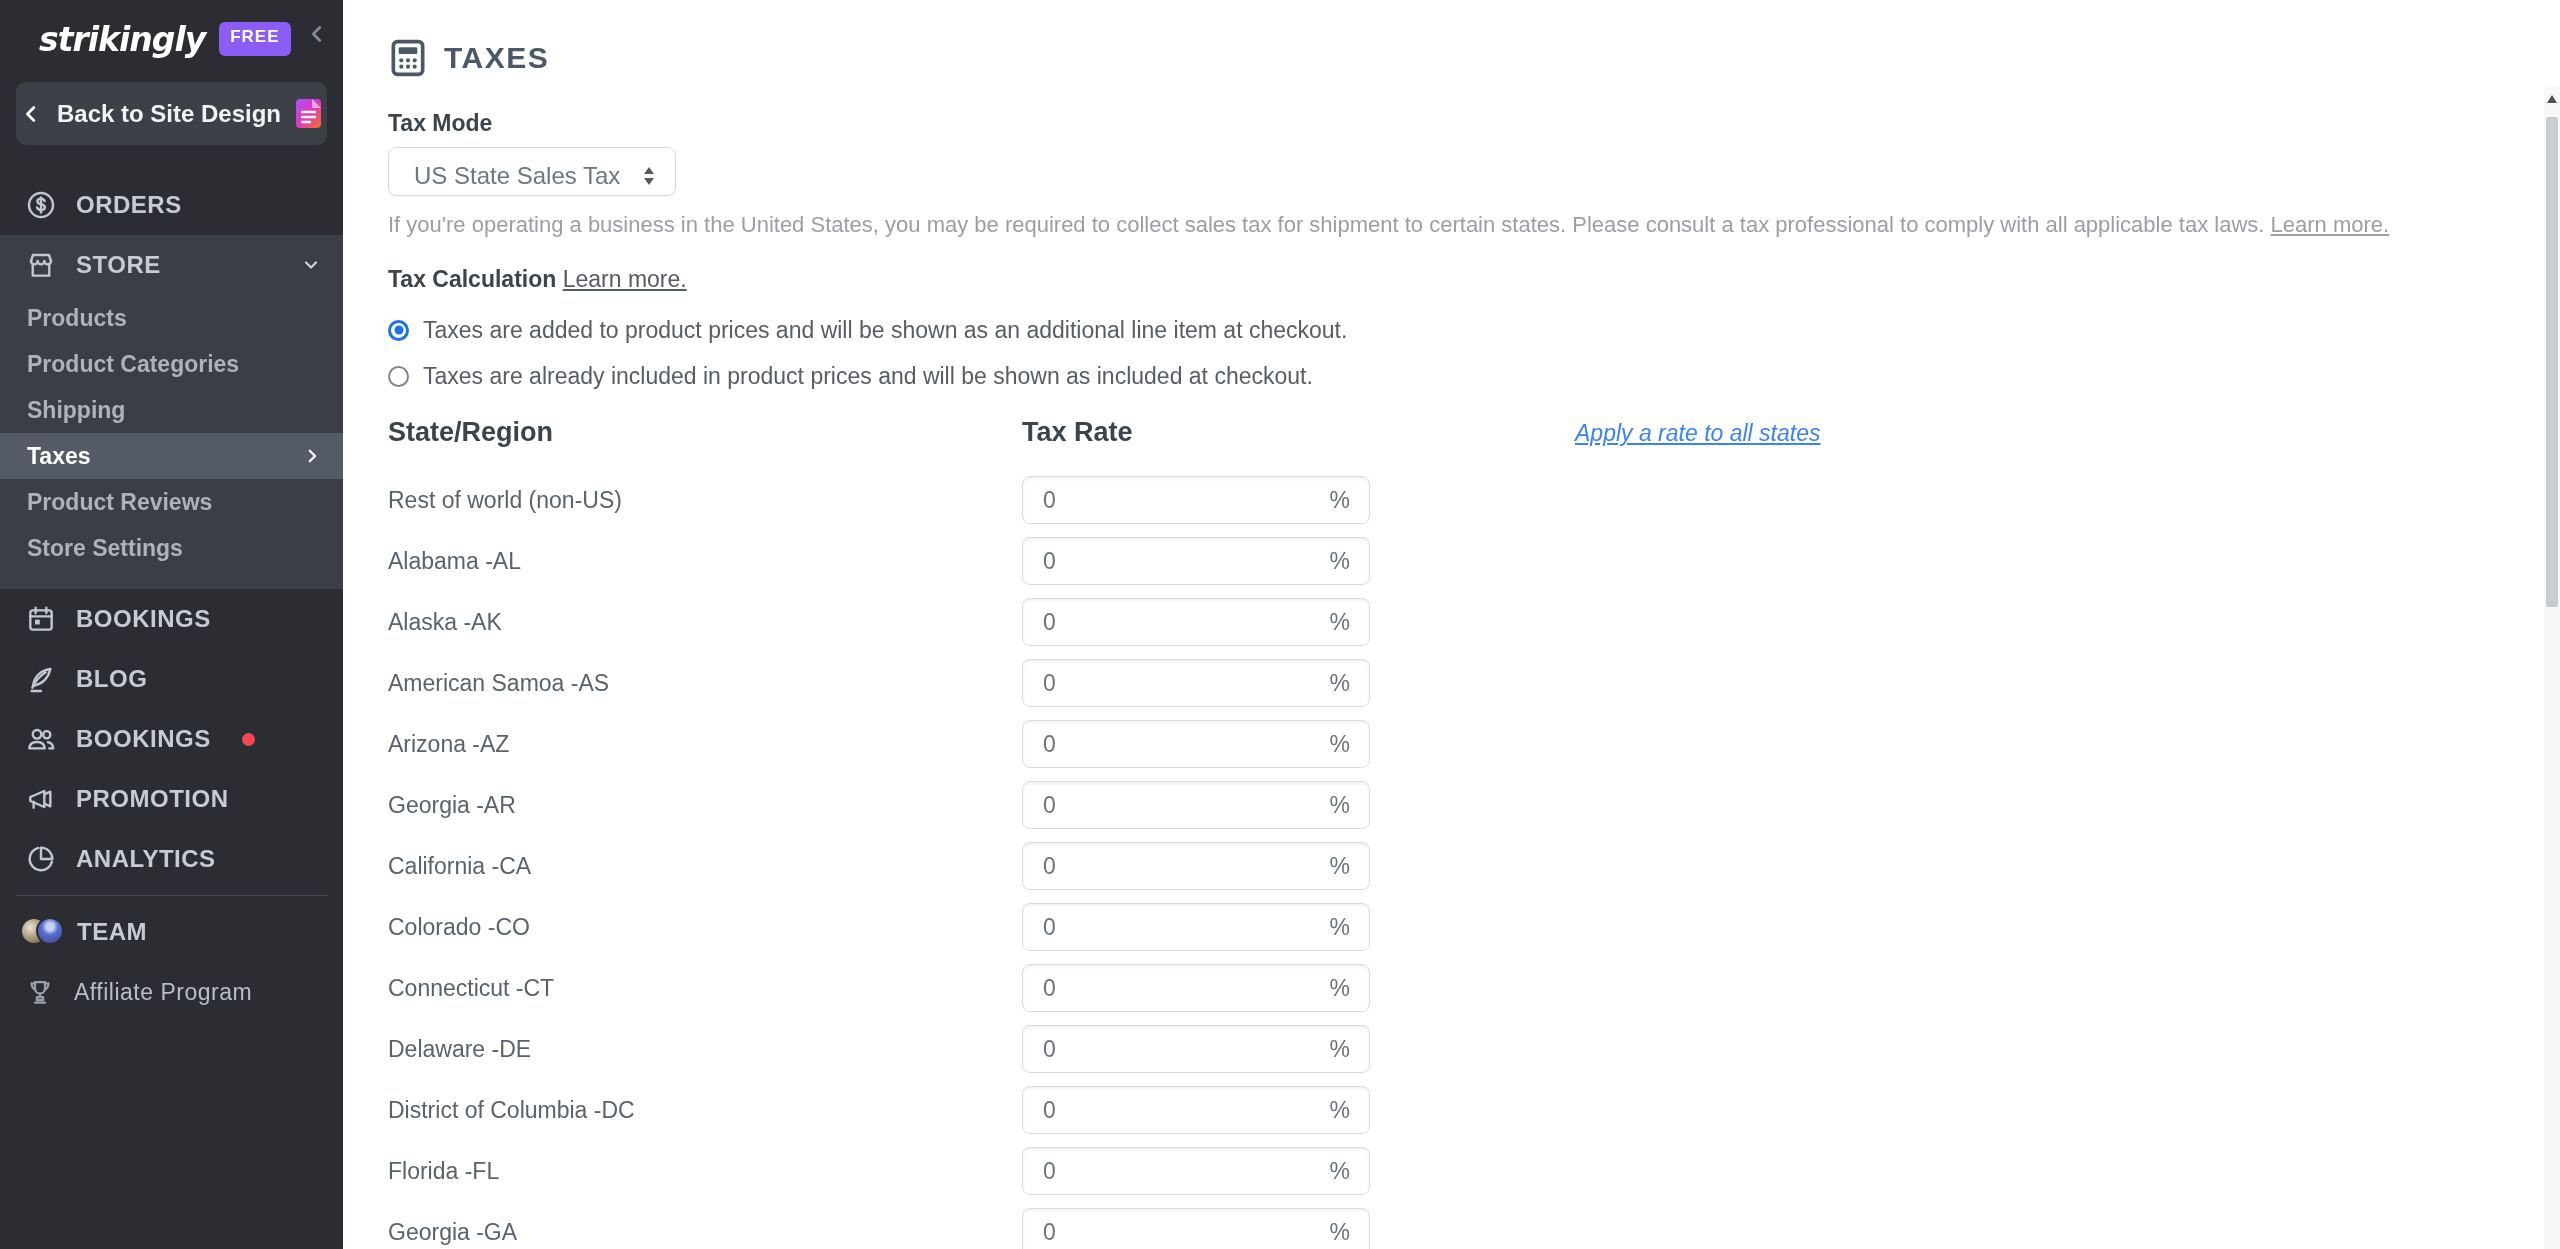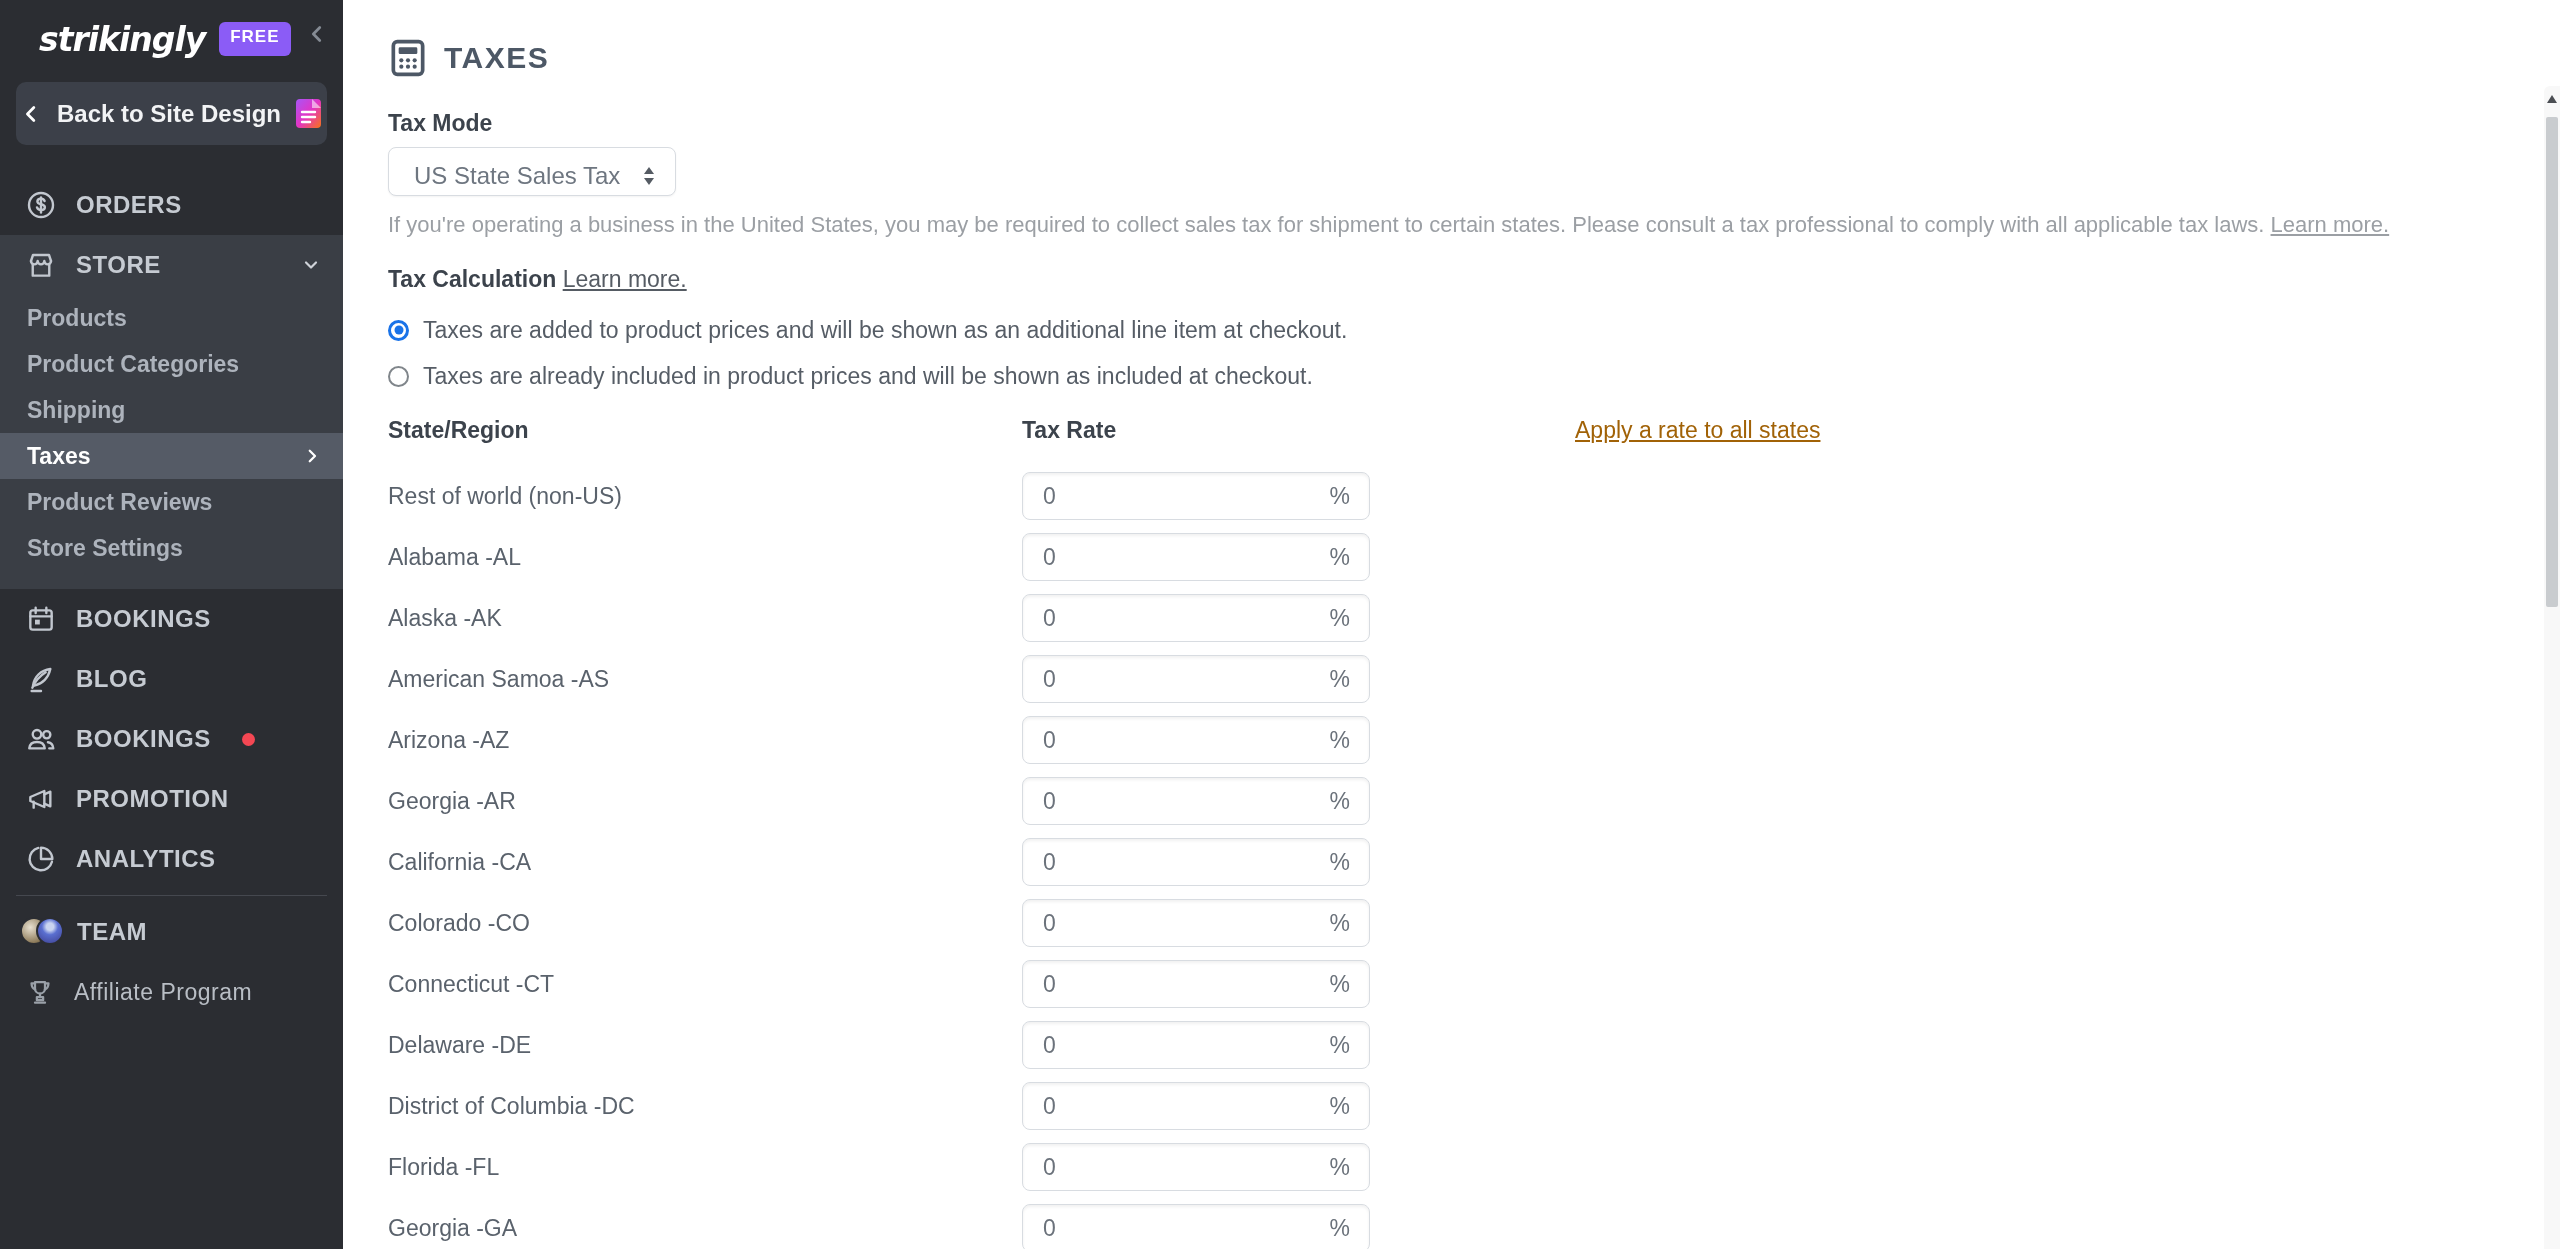--- a/index.html
+++ b/index.html
@@ -59,23 +59,23 @@
   .radio-row { display:flex; align-items:center; gap:14px; height:30px;
     margin-bottom:16px; cursor:pointer; }
   .radio-circle { width:21px; height:21px; border-radius:50%; border:2px solid #80868b;
     position:relative; flex:0 0 auto; background:#fff; }
   .radio-row.checked .radio-circle { border:3px solid #1a73e8; }
   .radio-row.checked .radio-circle::after { content:""; position:absolute; left:50%; top:50%;
     transform:translate(-50%,-50%); width:9px; height:9px; border-radius:50%; background:#1a73e8; }
   .radio-label { font-size:23px; color:#565d66; }
   .table-head { margin-top:26px; display:grid; grid-template-columns:634px 553px auto;
     align-items:baseline; }
-  .col-head { font-size:23px; font-weight:bold; color:#3c434c; }
-  .apply-link { font-size:23px; color:#a16207; text-decoration:underline; cursor:pointer;
-    justify-self:start; }
+  .col-head { font-size:27px; font-weight:bold; color:#3c434c; }
+  .apply-link { font-size:23px; color:#3b82f6; text-decoration:underline; cursor:pointer;
+    justify-self:start;font-style:italic; }
   .rows { margin-top:28px; }
   .tax-row { display:grid; grid-template-columns:634px 348px; height:61px; align-items:start; }
   .row-label { font-size:23px; color:#5a626c; line-height:48px; }
   .rate-wrap { position:relative; height:48px; }
   .rate-input { width:100%; height:48px; border:1px solid #d8dce1; border-radius:8px;
     background:#fff; box-shadow:inset 0 2px 3px rgba(0,0,0,.06);
     font-size:23px; color:#6b727b; padding:0 60px 0 20px;
     font-family:"Liberation Sans","DejaVu Sans",sans-serif; outline:none; }
   .rate-suffix { position:absolute; right:20px; top:50%; transform:translateY(-50%);
     font-size:23px; color:#6b727b; }

